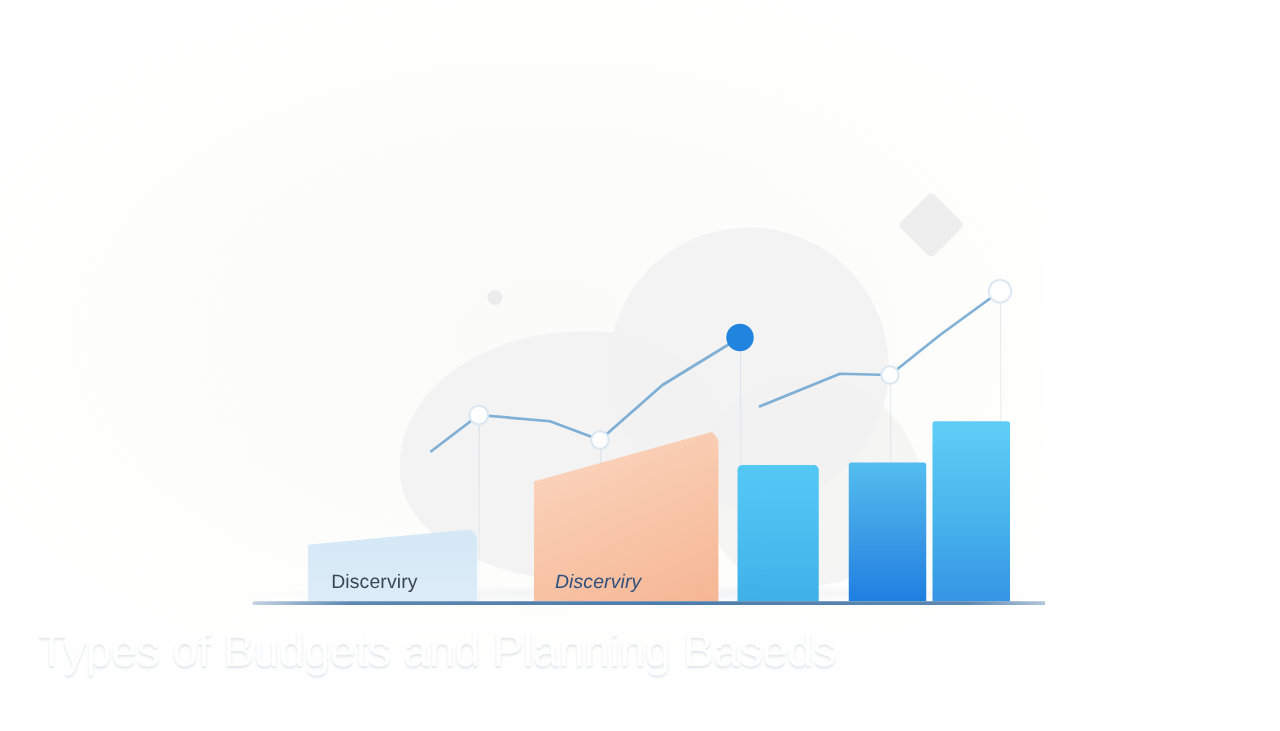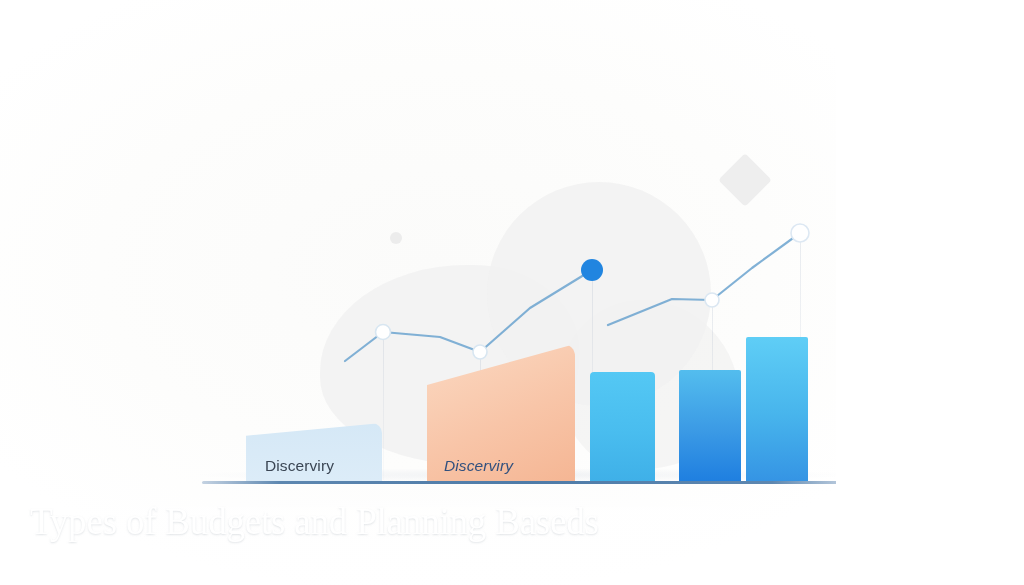--- a/index.html
+++ b/index.html
@@ -172,21 +172,20 @@
   .title {
     position: absolute;
     left: 30px;
     top: 500px;
     font-size: 37px;
     font-weight: 400;
     color: #ffffff;
     letter-spacing: -0.2px;
     text-shadow: 0 1px 2px rgba(200,205,212,.55);
     white-space: nowrap;
-    font-family: Liberation Serif, serif;
   }
   .title-glow {
     position: absolute;
     left: 0;
     top: 492px;
     width: 1024px;
     height: 93px;
     background: linear-gradient(to bottom, rgba(255,255,255,0) 0%, rgba(255,255,255,.55) 18%, rgba(255,255,255,.75) 60%, rgba(255,255,255,.9) 100%);
     pointer-events: none;
   }

